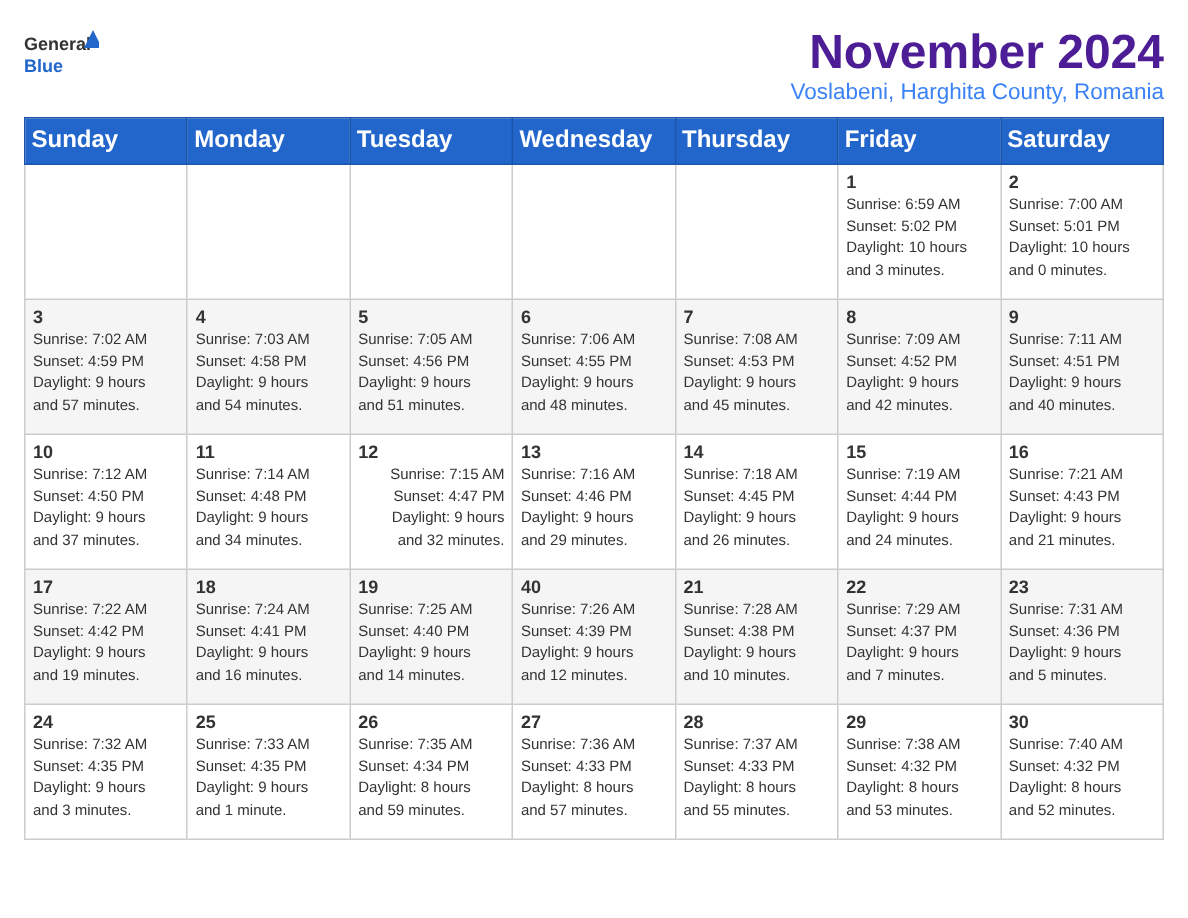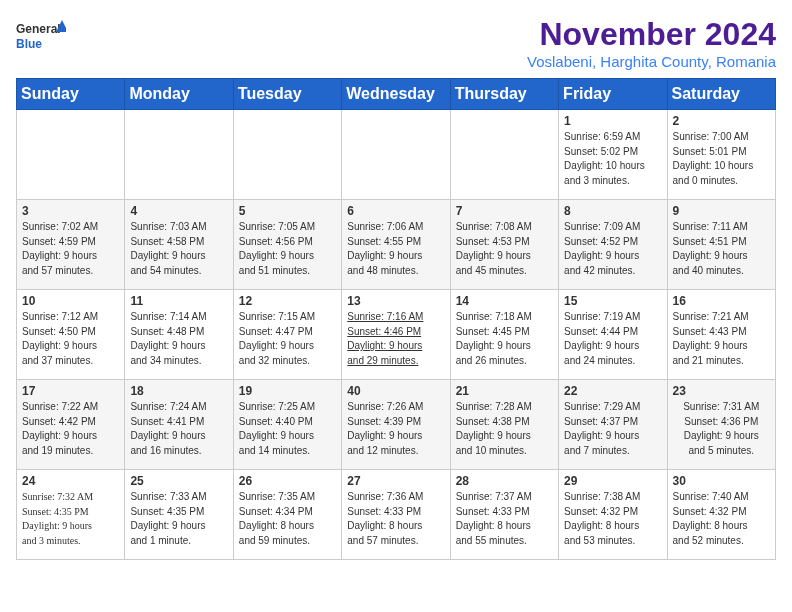--- a/index.html
+++ b/index.html
@@ -186,28 +186,28 @@
         </td>
         <td>
           <div class="day-number">11</div>
           <div class="day-info" style="white-space: pre-line;">Sunrise: 7:14 AM
 Sunset: 4:48 PM
 Daylight: 9 hours
 and 34 minutes.</div>
         </td>
         <td>
           <div class="day-number">12</div>
-          <div class="day-info" style="white-space: pre-line;">Sunrise: 7:15 AM
+          <div class="day-info" style="white-space: pre-line; text-align: right;">Sunrise: 7:15 AM
 Sunset: 4:47 PM
 Daylight: 9 hours
 and 32 minutes.</div>
         </td>
         <td>
           <div class="day-number">13</div>
-          <div class="day-info" style="white-space: pre-line; text-decoration: underline;">Sunrise: 7:16 AM
+          <div class="day-info" style="white-space: pre-line;">Sunrise: 7:16 AM
 Sunset: 4:46 PM
 Daylight: 9 hours
 and 29 minutes.</div>
         </td>
         <td>
           <div class="day-number">14</div>
           <div class="day-info" style="white-space: pre-line;">Sunrise: 7:18 AM
 Sunset: 4:45 PM
 Daylight: 9 hours
 and 26 minutes.</div>
@@ -265,30 +265,30 @@
         </td>
         <td>
           <div class="day-number">22</div>
           <div class="day-info" style="white-space: pre-line;">Sunrise: 7:29 AM
 Sunset: 4:37 PM
 Daylight: 9 hours
 and 7 minutes.</div>
         </td>
         <td>
           <div class="day-number">23</div>
-          <div class="day-info" style="white-space: pre-line; text-align: center;">Sunrise: 7:31 AM
+          <div class="day-info" style="white-space: pre-line;">Sunrise: 7:31 AM
 Sunset: 4:36 PM
 Daylight: 9 hours
 and 5 minutes.</div>
         </td>
       </tr>
       <tr>
         <td>
           <div class="day-number">24</div>
-          <div class="day-info" style="white-space: pre-line; font-family: Liberation Serif, serif;">Sunrise: 7:32 AM
+          <div class="day-info" style="white-space: pre-line;">Sunrise: 7:32 AM
 Sunset: 4:35 PM
 Daylight: 9 hours
 and 3 minutes.</div>
         </td>
         <td>
           <div class="day-number">25</div>
           <div class="day-info" style="white-space: pre-line;">Sunrise: 7:33 AM
 Sunset: 4:35 PM
 Daylight: 9 hours
 and 1 minute.</div>

